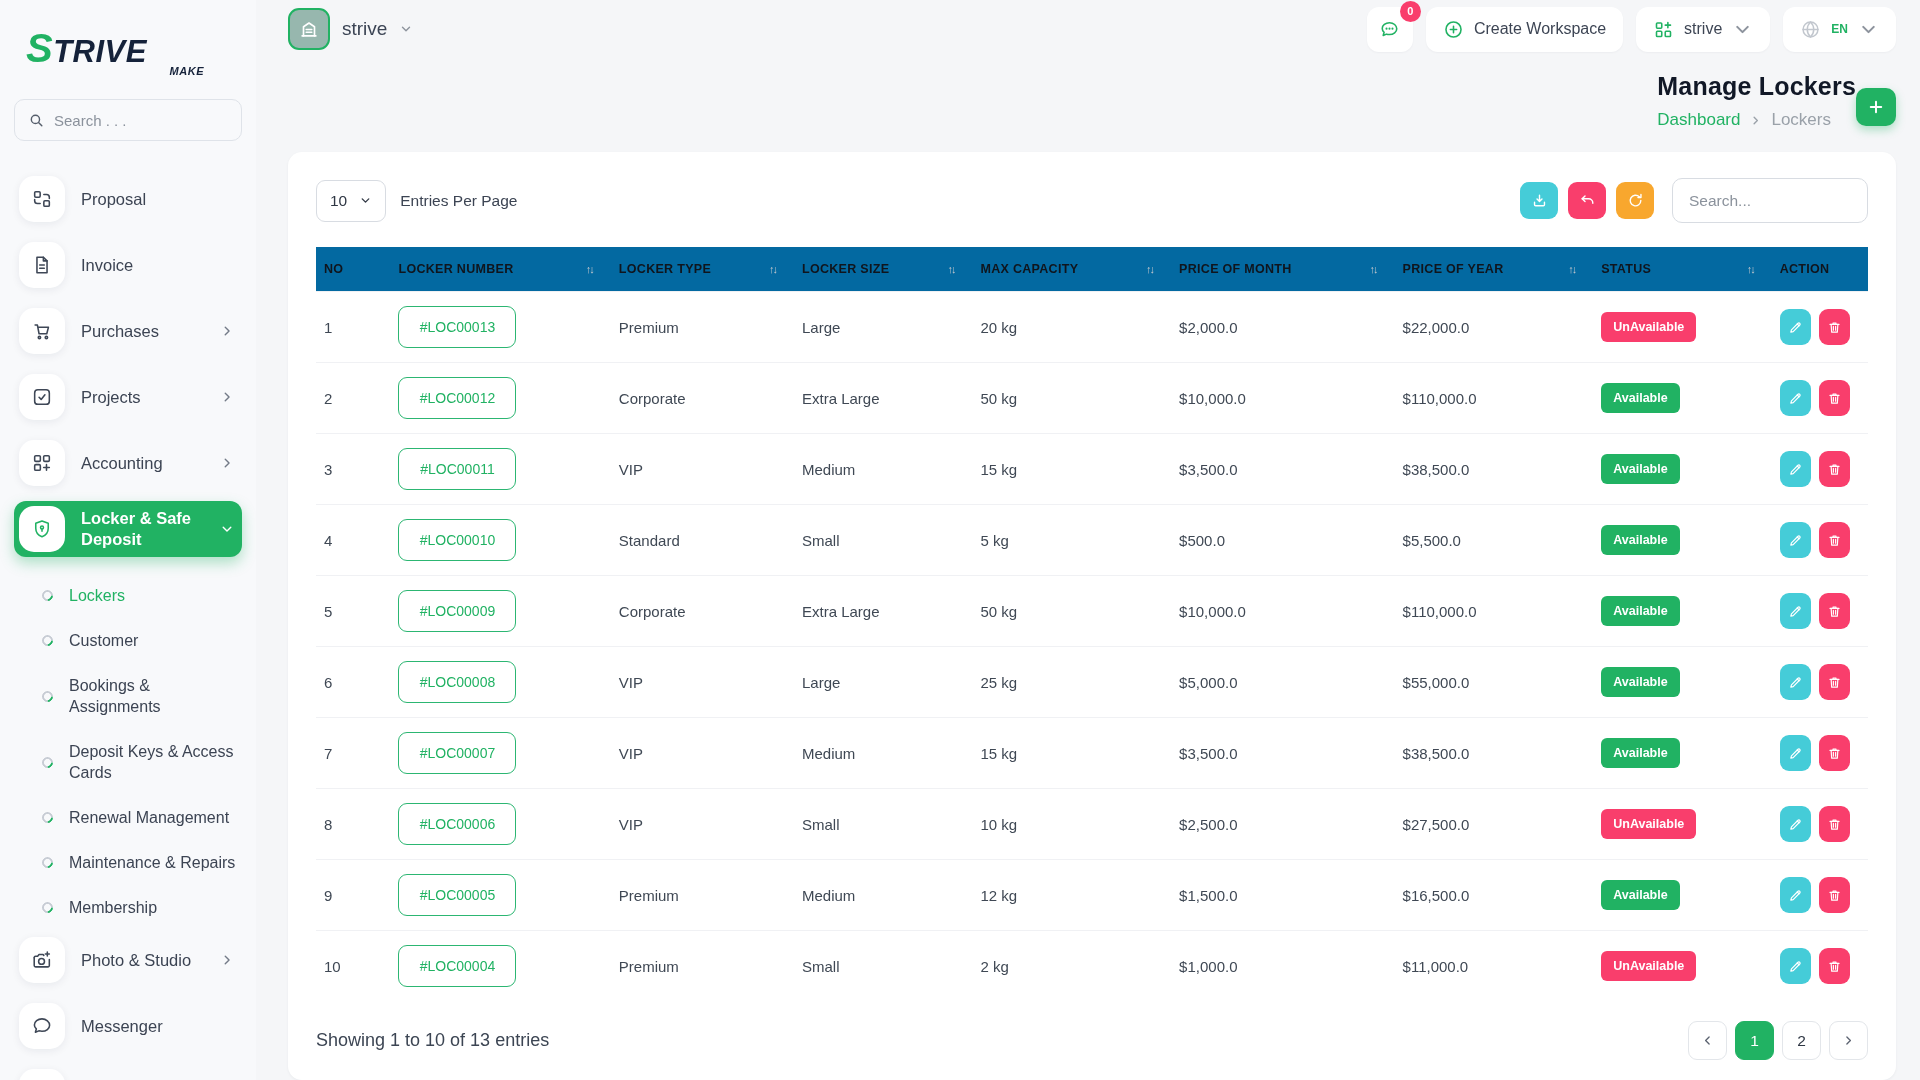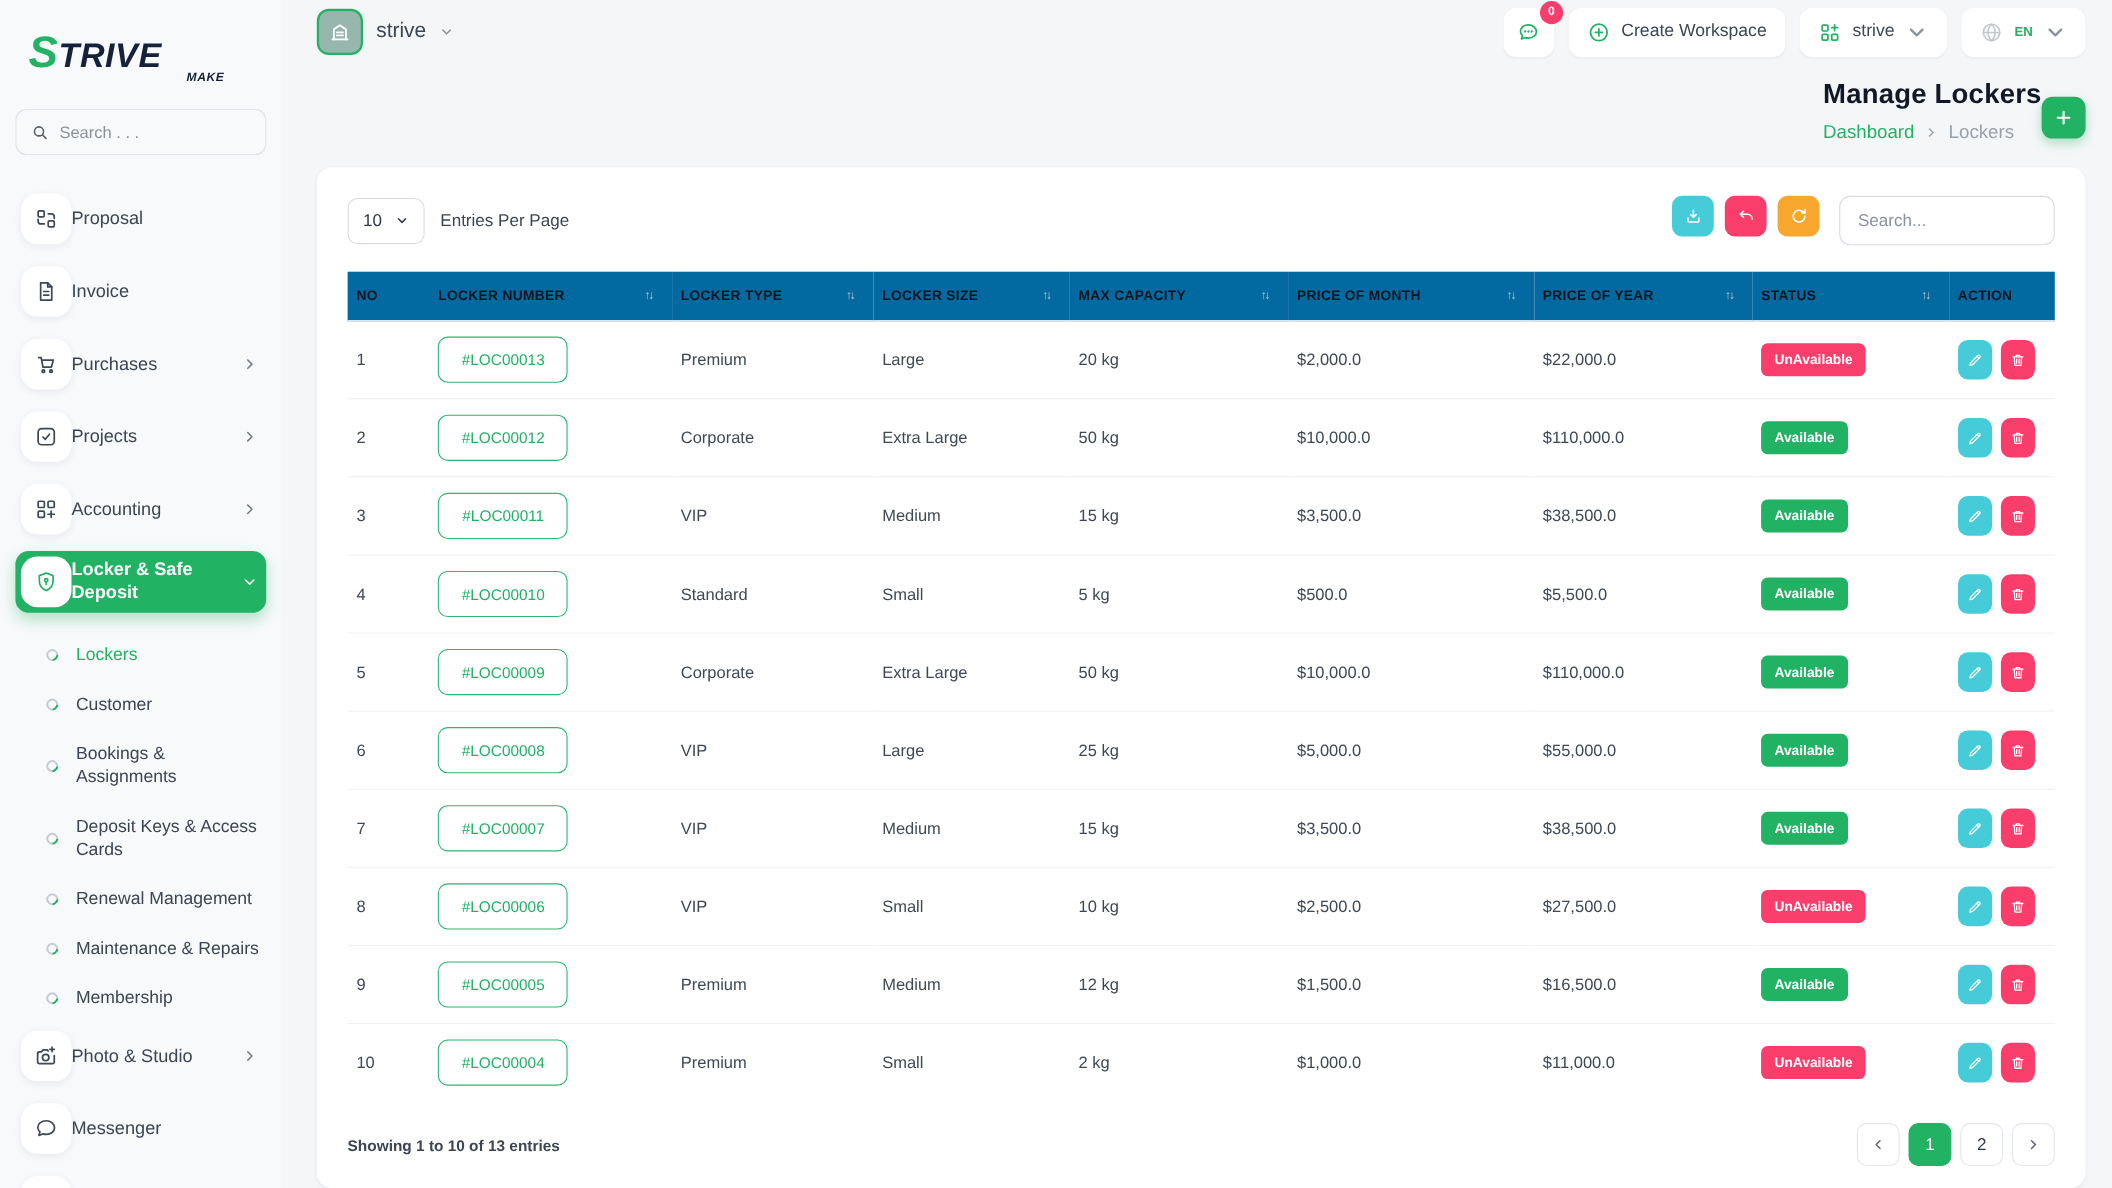--- a/index.html
+++ b/index.html
@@ -14,21 +14,21 @@
   .logo-line { font-size:31px; color:#15223a; white-space:nowrap; }
   .logo-s { color:var(--green,#21b263); font-size:40px; }
   .logo-sub { font-size:11px; color:#15223a; text-align:right; width:178px; margin-top:-6px; font-weight:700; }
   .search-box { margin:20px 14px 22px 14px; height:42px; border:1px solid #dfe3e9; border-radius:10px;
     display:flex; align-items:center; gap:9px; padding:0 13px; background:#f8f9fb; }
   .search-box svg { width:17px; height:17px; color:#555e6b; flex:0 0 auto; }
   .search-box input { border:none; outline:none; background:transparent; font-size:15px; color:#3c4453; width:100%;
     font-family:inherit; }
   .search-box input::placeholder { color:#8b929c; }
   .nav { padding:8px 14px 20px 14px; }
-  .nav-item { display:flex; align-items:center; padding:5px 8px 5px 5px; border-radius:12px;
+  .nav-item { display:flex; align-items:center; gap:16px; padding:5px 8px 5px 5px; border-radius:12px;
     margin-bottom:10px; cursor:pointer; }
   .nav-icon-box { width:46px; height:46px; flex:0 0 46px; background:#ffffff; border-radius:15px;
     box-shadow:0 2px 8px rgba(20,30,50,.07); display:flex; align-items:center; justify-content:center; color:#3e4756; }
   .nav-icon-box svg { width:22px; height:22px; }
   .nav-label { flex:1; font-size:16.5px; color:#3c4453; line-height:21px; }
   .nav-chevron { color:#737a87; display:flex; }
   .nav-chevron svg { width:14px; height:14px; }
   .nav-item.active { background:var(--green,#21b263); box-shadow:0 6px 14px rgba(33,178,99,.35); }
   .nav-item.active .nav-label { color:#fff; font-weight:700; }
   .nav-item.active .nav-icon-box { color:var(--green,#21b263); box-shadow:none; }
@@ -77,21 +77,21 @@
 
   
   .card { background:#fff; border-radius:14px; box-shadow:0 1px 3px rgba(20,30,50,.05);
     margin-top:18px; padding:26px 28px 20px 28px; flex:1; }
   .controls { display:flex; align-items:center; justify-content:space-between; margin-bottom:24px; }
   .controls-left { display:flex; align-items:center; gap:14px; }
   .per-page { height:42px; min-width:66px; border:1px solid #d8dce2; border-radius:9px; background:#fff;
     display:flex; align-items:center; gap:12px; padding:0 13px; font-size:15.5px; color:#2f3744; cursor:pointer; }
   .per-page .chev-sm svg { width:13px; height:13px; } .per-page .chev-sm { color:#353c48; }
   .pp-label { font-size:15.5px; color:#3c4453; }
-  .controls-right { display:flex; gap:10px; }
+  .controls-right { display:flex; align-items:center; gap:10px; }
   .sq-btn { width:38px; height:37px; border:none; border-radius:9px; color:#fff; display:flex;
     align-items:center; justify-content:center; cursor:pointer; }
   .sq-btn svg { width:17px; height:17px; }
   .sq-teal { background:var(--teal,#45ccd8); }
   .sq-pink { background:var(--pink,#f93e6c); }
   .sq-orange { background:var(--orange,#f8a72e); }
   .table-search { margin-left:8px; width:196px; height:45px; border:1px solid #d8dce2; border-radius:10px;
     padding:0 16px; font-size:15.5px; color:#3c4453; outline:none; font-family:inherit; background:#fff; }
   .table-search::placeholder { color:#8b929c; }
 
@@ -109,21 +109,21 @@
   .badge { display:inline-block; padding:8px 12px; border-radius:6px; color:#fff; font-size:12.5px; font-weight:600; }
   .badge-green { background:var(--green,#21b263); }
   .badge-pink { background:var(--pink,#f93e6c); }
   .actions { display:flex; gap:8px; }
   .act-btn { width:31px; height:36px; border:none; border-radius:9px; color:#fff; display:flex;
     align-items:center; justify-content:center; cursor:pointer; }
   .act-btn svg { width:15px; height:15px; }
 
   
   .table-footer { display:flex; align-items:center; justify-content:space-between; margin-top:20px; }
-  .summary { font-size:14px; color:#3c4553;font-weight:bold; }
+  .summary { font-size:18px; color:#3c4553; }
   .pagination { display:flex; gap:8px; }
   .page-btn { min-width:39px; height:39px; border:1px solid #e3e6ea; border-radius:9px; background:#fff;
     color:#2f3744; font-size:15.5px; display:flex; align-items:center; justify-content:center;
     cursor:pointer; font-family:inherit; }
   .page-btn svg { width:13px; height:13px; color:#5b6270; }
   .page-btn.active { background:var(--green,#21b263); border-color:var(--green,#21b263); color:#fff; }
 </style>
 </head>
 <body>
 

